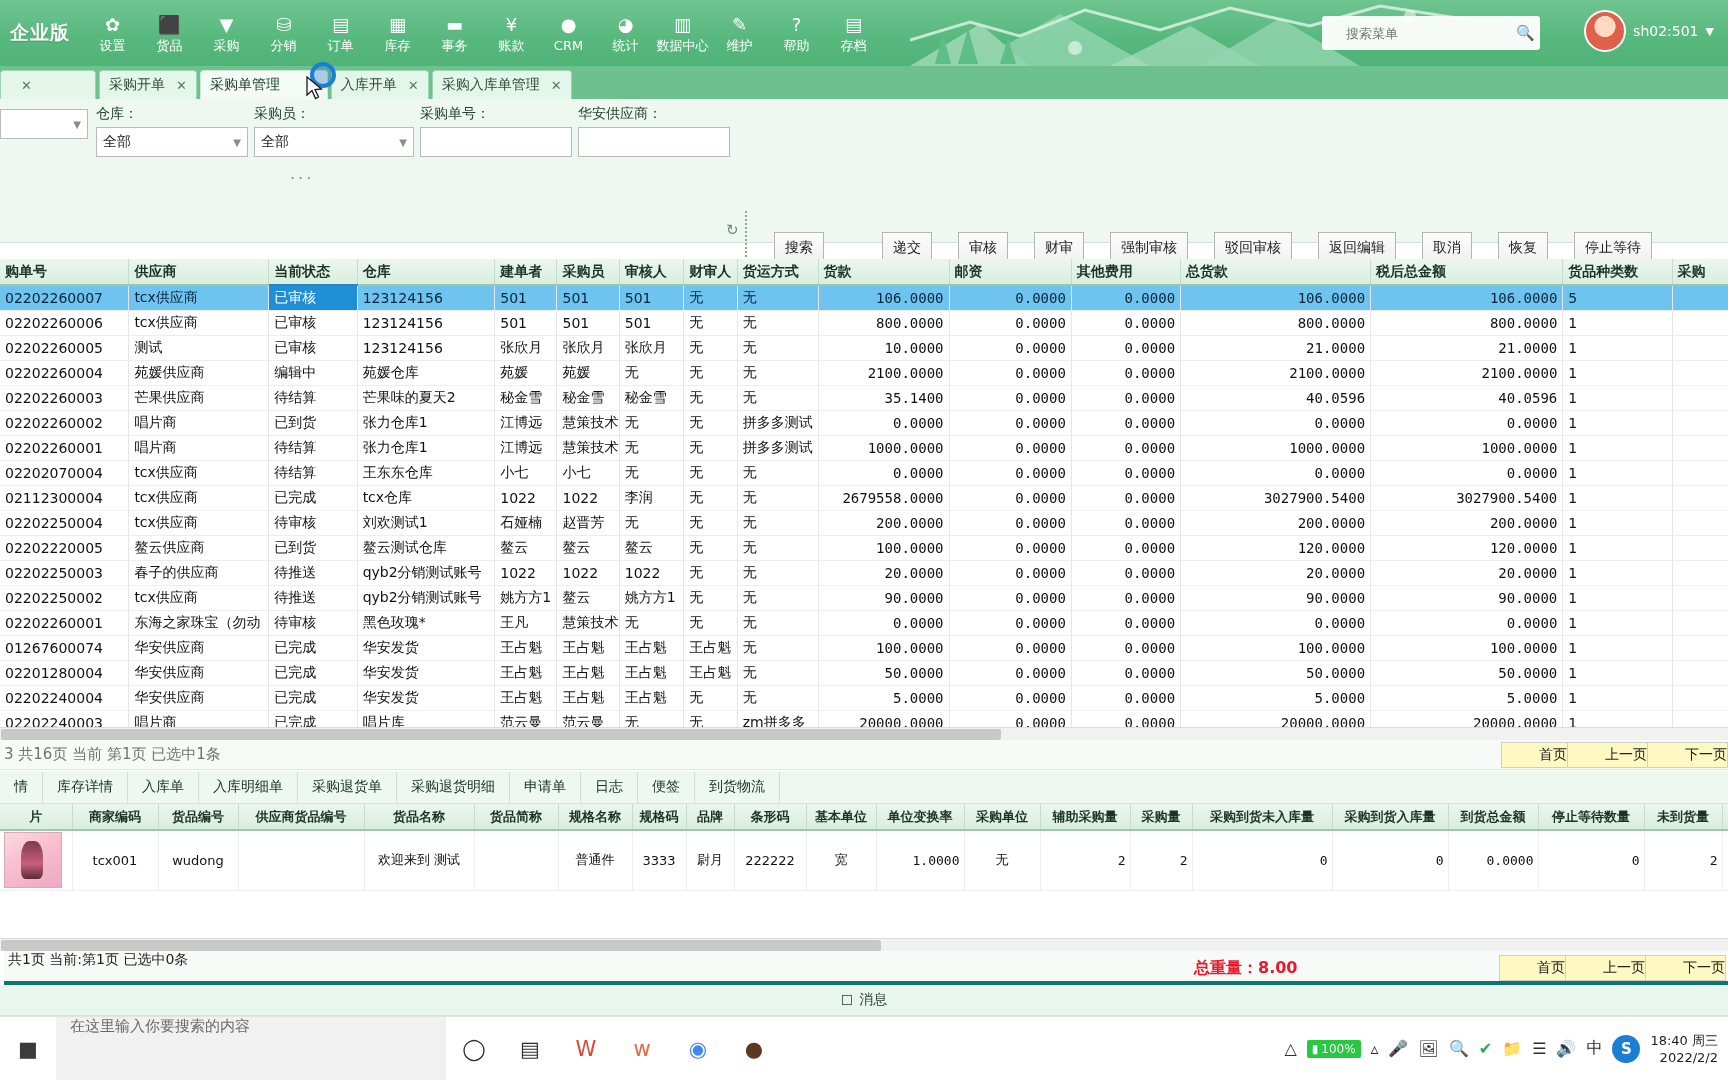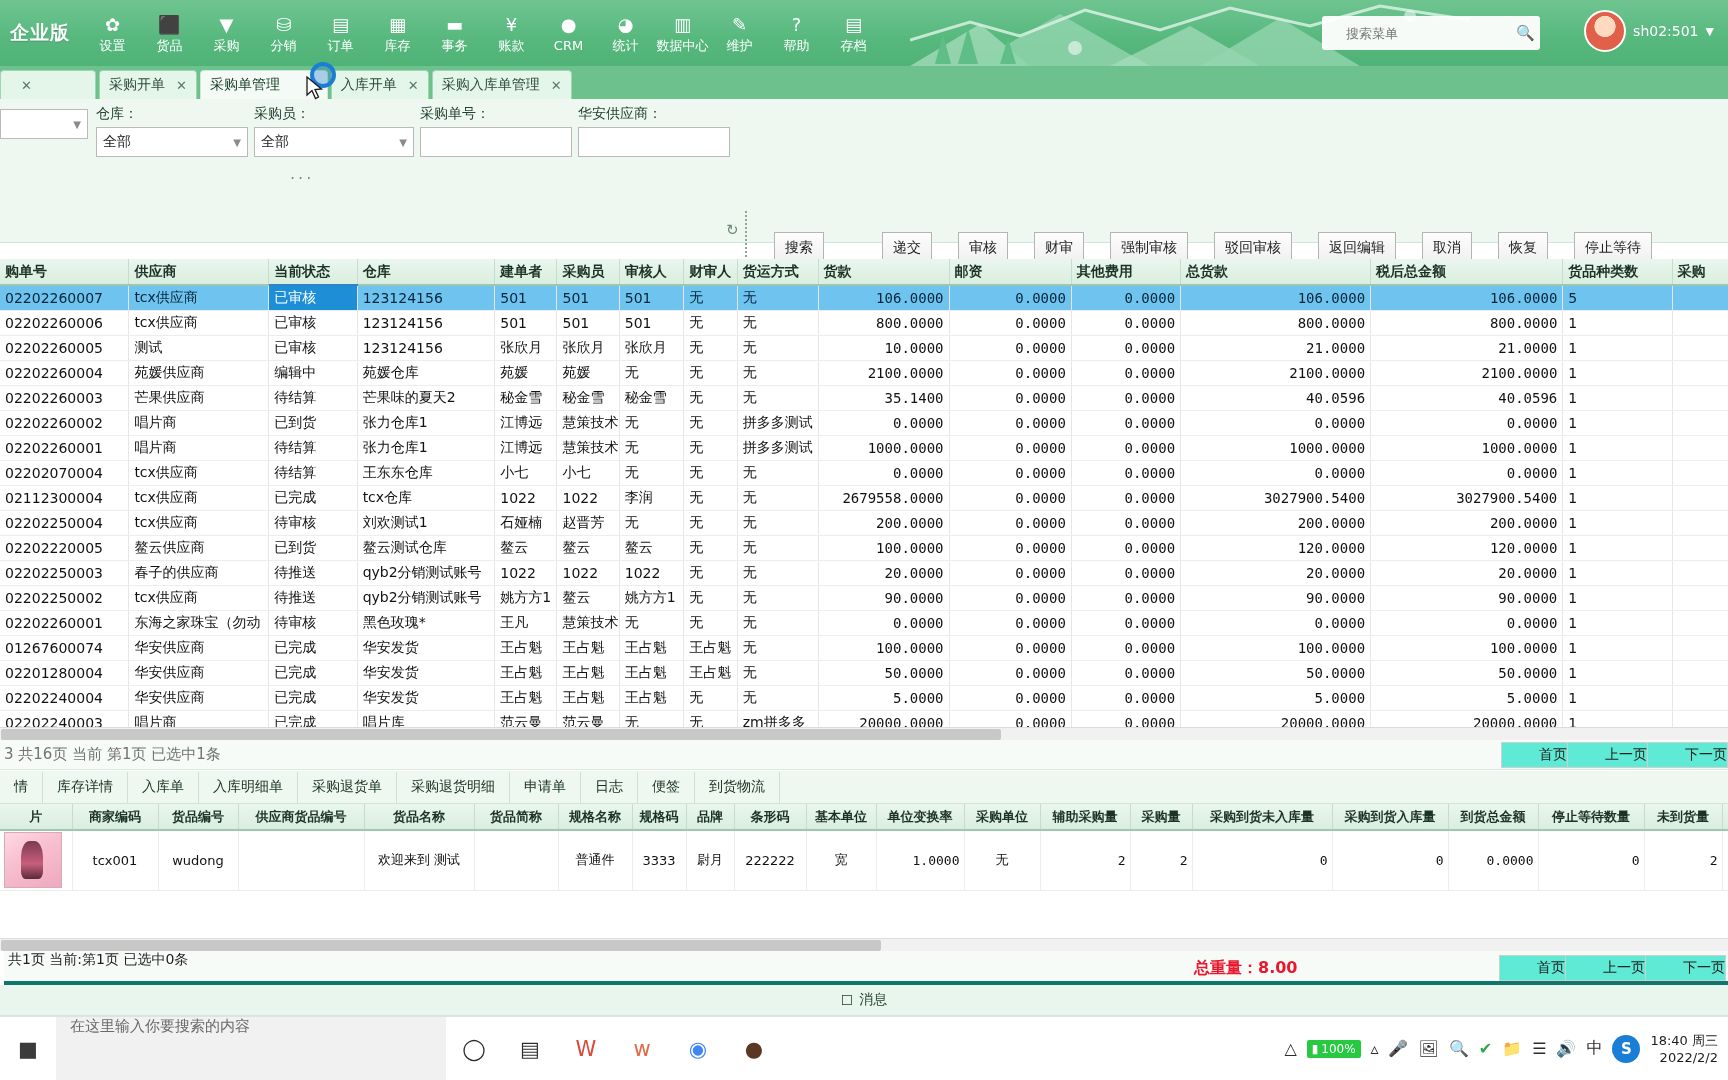--- a/index.html
+++ b/index.html
@@ -136,21 +136,21 @@
   }
 
   
   .pager1 {
     position: absolute; left: 0; top: 740px; width: 1728px; height: 30px;
     background: #f6fbf8; border-bottom: 1px solid #dbe9e0; display: flex; align-items: center;
   }
   .pager1 .p-text { font-size: 15px; color: #737373; padding-left: 4px; }
   .pager1 .p-right { margin-left: auto; display: flex; gap: 0; }
   .pg-btn {
-    height: 26px; min-width: 62px; border: 1px solid #cfcfcf; background: #5eead4;
+    height: 26px; min-width: 62px; border: 1px solid #cfcfcf; background: #fef9c3;
     font-size: 14px; color: #222; display: flex; align-items: center; justify-content: center;
     margin-left: -1px; cursor: pointer; padding-left: 37px;
   }
 
   
   .btabs {
     position: absolute; left: 0; top: 771px; width: 1728px; height: 33px;
     background: #eef8f1; border-bottom: 1px solid #cfe6d7; display: flex; align-items: center;
   }
   .btab {

